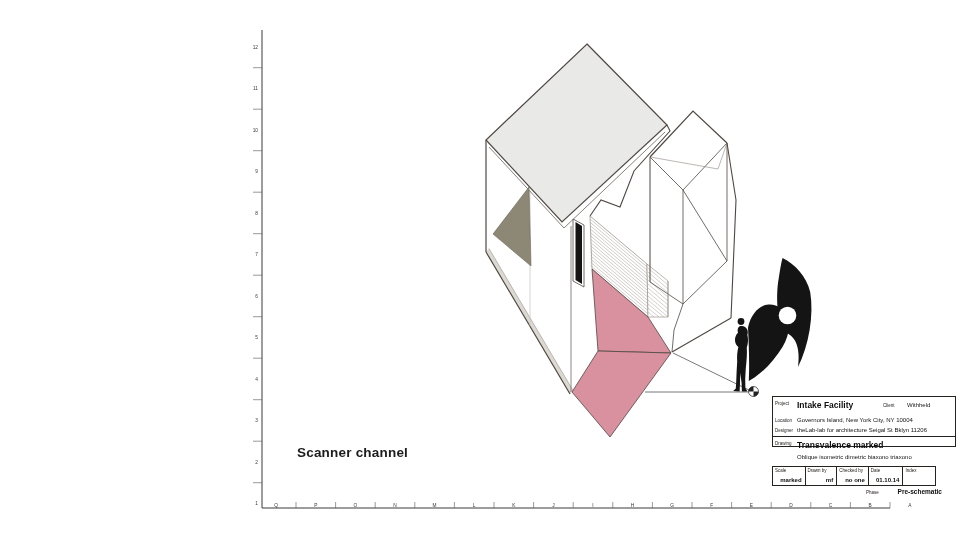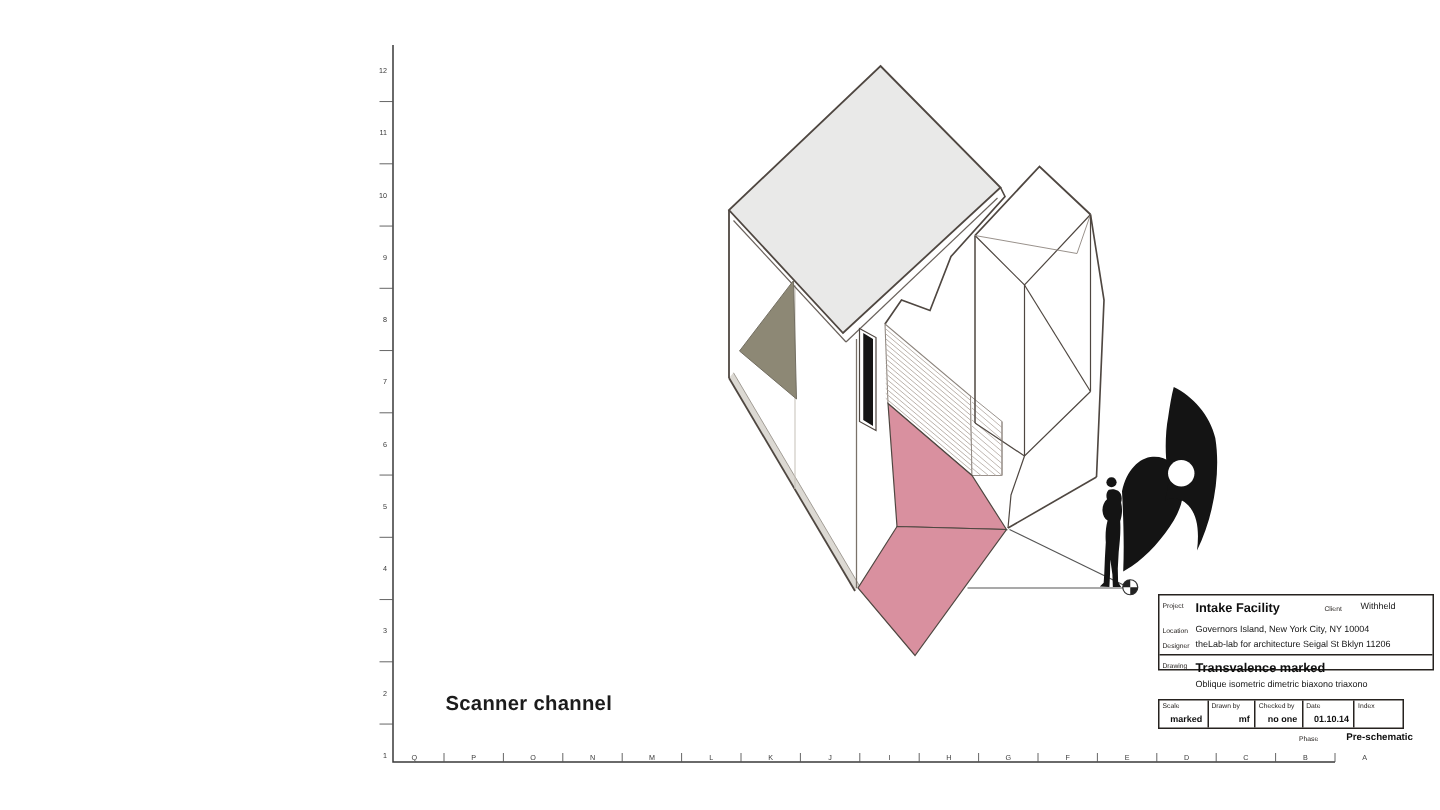--- a/index.html
+++ b/index.html
@@ -1,21 +1,21 @@
 <!DOCTYPE html>
 <html><head>
 <meta charset="utf-8">
 <style>
   html,body{margin:0;padding:0;background:#fff;}
   .sheet{position:relative;width:960px;height:540px;background:#fff;overflow:hidden;
          font-family:"Liberation Sans",sans-serif;}
   .sheet svg{position:absolute;left:0;top:0;}
 
   
-  .note{position:absolute;left:297px;top:461px;font-size:13.5px;font-weight:bold;
+  .note{position:absolute;left:297px;top:445px;font-size:13.5px;font-weight:bold;
         color:#1c1c1c;letter-spacing:.2px;text-align:right;}
 
   
   .tblock{position:absolute;left:772px;top:396px;width:184px;color:#111;}
   .tb-top{position:absolute;left:0;top:0;width:184px;height:51px;border:1px solid #26221f;box-sizing:border-box;background:#fff;}
   .tb-top .divider{position:absolute;left:0;right:0;top:39px;border-top:1.5px solid #26221f;}
   .lbl{position:absolute;font-size:4.5px;color:#26221f;}
   .big{position:absolute;font-size:8.5px;font-weight:bold;color:#0e0e0e;}
   .mid{position:absolute;font-size:6px;color:#151515;}
   .tb-table{position:absolute;left:0;top:70px;width:164px;height:20px;border:1px solid #26221f;

